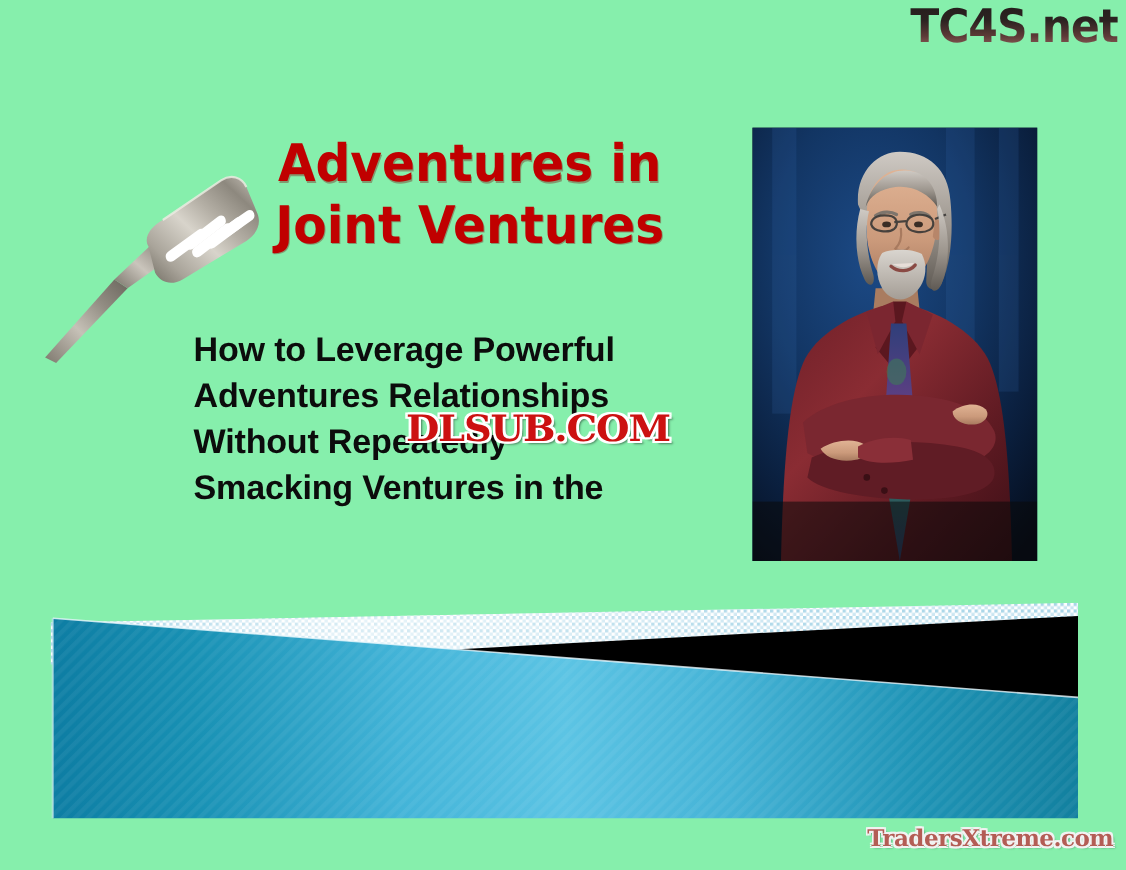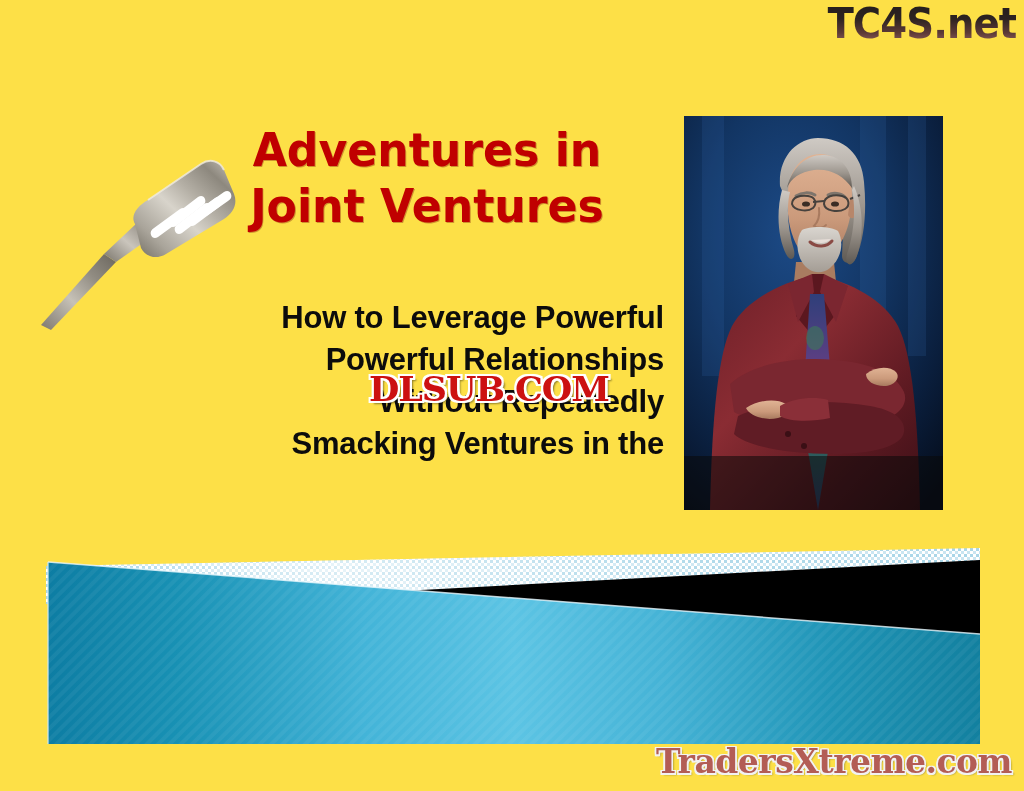--- a/index.html
+++ b/index.html
@@ -7,21 +7,21 @@
     padding: 0;
     background: #ffffff;
   }
   body {
     font-family: "Liberation Sans", sans-serif;
   }
   #slide {
     position: relative;
     width: 1024px;
     height: 791px;
-    background: #fde047;
+    background: #86efac;
     overflow: hidden;
   }
 
   
   #brand-logo {
     position: absolute;
     top: 2px;
     right: 8px;
     font-family: "DejaVu Sans", sans-serif;
     font-weight: bold;
@@ -62,24 +62,24 @@
     color: #c00000;
     letter-spacing: 0px;
     transform: scaleX(0.94);
     transform-origin: center top;
     text-shadow: 1px 1px 0 rgba(120,0,0,0.35);
   }
 
   
   #slide-subtitle {
     position: absolute;
-    left: 164px;
+    left: 176px;
     top: 297px;
     width: 500px;
-    text-align: right;
+    text-align: left;
     font-family: "Liberation Sans", sans-serif;
     font-weight: bold;
     font-size: 31px;
     line-height: 42px;
     color: #0c0c0c;
     letter-spacing: -0.2px;
   }
 
   
   #subtitle-watermark {
@@ -125,21 +125,21 @@
   }
   #bottom-banner svg { display: block; }
 
   
   #footer-watermark {
     position: absolute;
     right: 12px;
     bottom: 14px;
     font-family: "DejaVu Serif", serif;
     font-weight: bold;
-    font-size: 33px;
+    font-size: 21px;
     line-height: 30px;
     letter-spacing: -0.5px;
     color: #b35d55;
     white-space: nowrap;
     text-shadow:
        1.5px 0 0 #f2f2f2, -1.5px 0 0 #f2f2f2,
        0 1.5px 0 #f2f2f2, 0 -1.5px 0 #f2f2f2,
        1.5px 1.5px 0 #f2f2f2, -1.5px -1.5px 0 #f2f2f2,
        1.5px -1.5px 0 #f2f2f2, -1.5px 1.5px 0 #f2f2f2,
        2px 2px 2px rgba(0,0,0,0.4);
@@ -202,21 +202,21 @@
     </svg>
   </div>
 
   <div id="slide-title">
     <div>Adventures in</div>
     <div>Joint Ventures</div>
   </div>
 
   <div id="slide-subtitle">
     <div>How to Leverage Powerful</div>
-    <div>Powerful Relationships</div>
+    <div>Adventures Relationships</div>
     <div>Without Repeatedly</div>
     <div>Smacking Ventures in the</div>
   </div>
 
   <div id="subtitle-watermark">DLSUB.COM</div>
 
   <div id="portrait-photo">
     <svg width="259" height="394" viewBox="0 0 259 394">
       <defs>
         <radialGradient id="bgBlue" cx="42%" cy="30%" r="85%">

